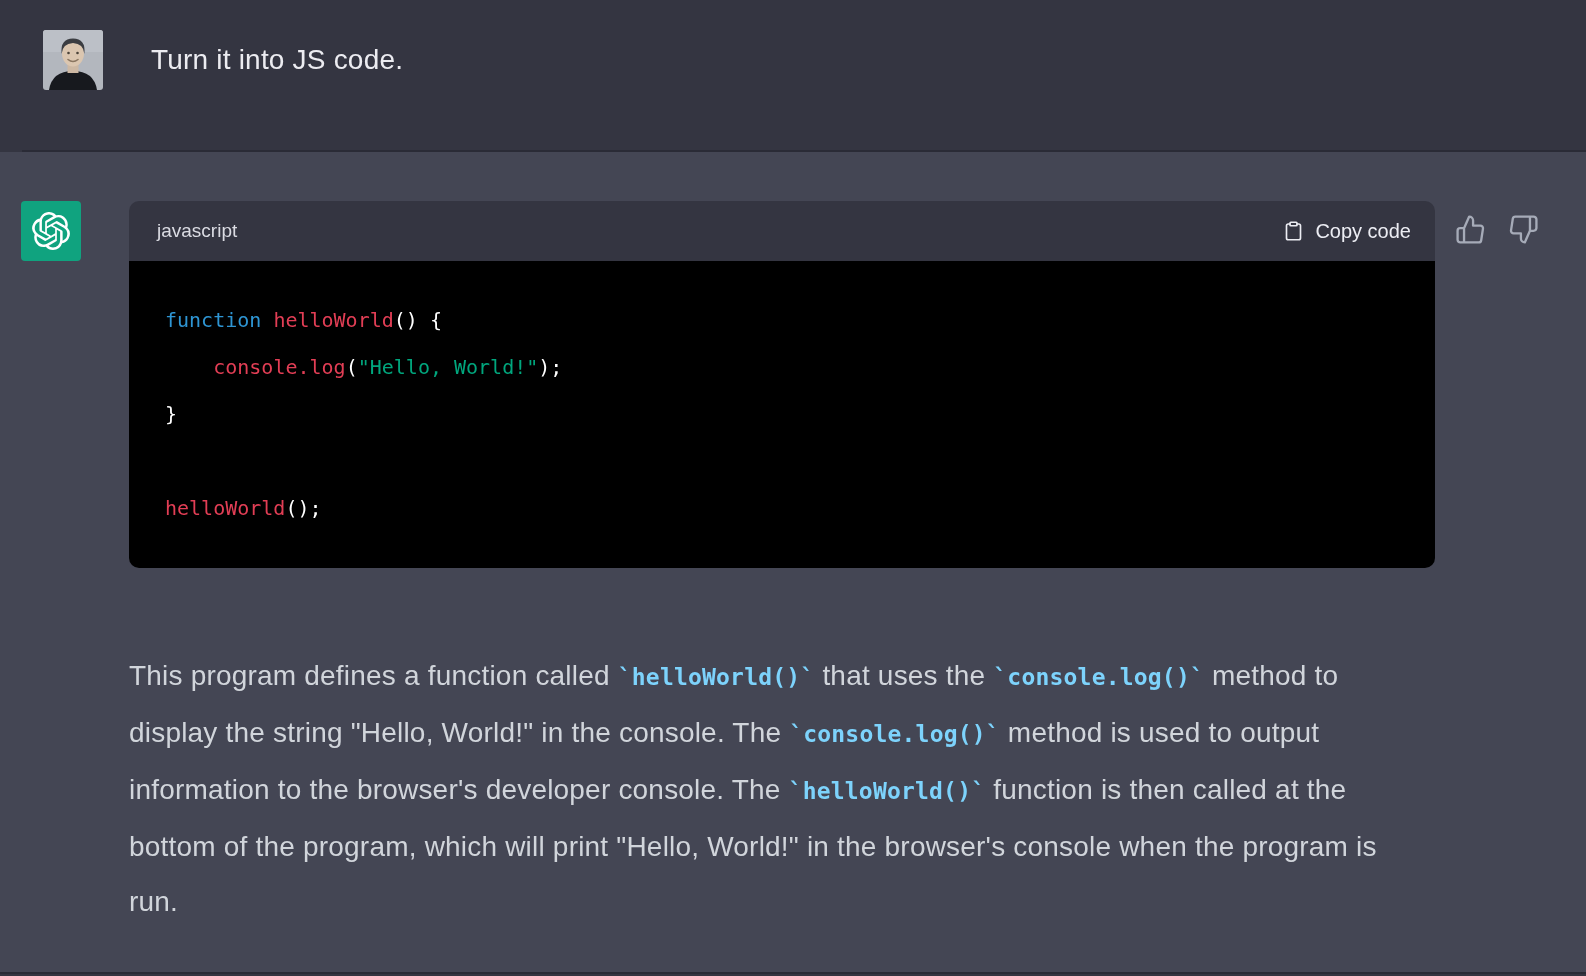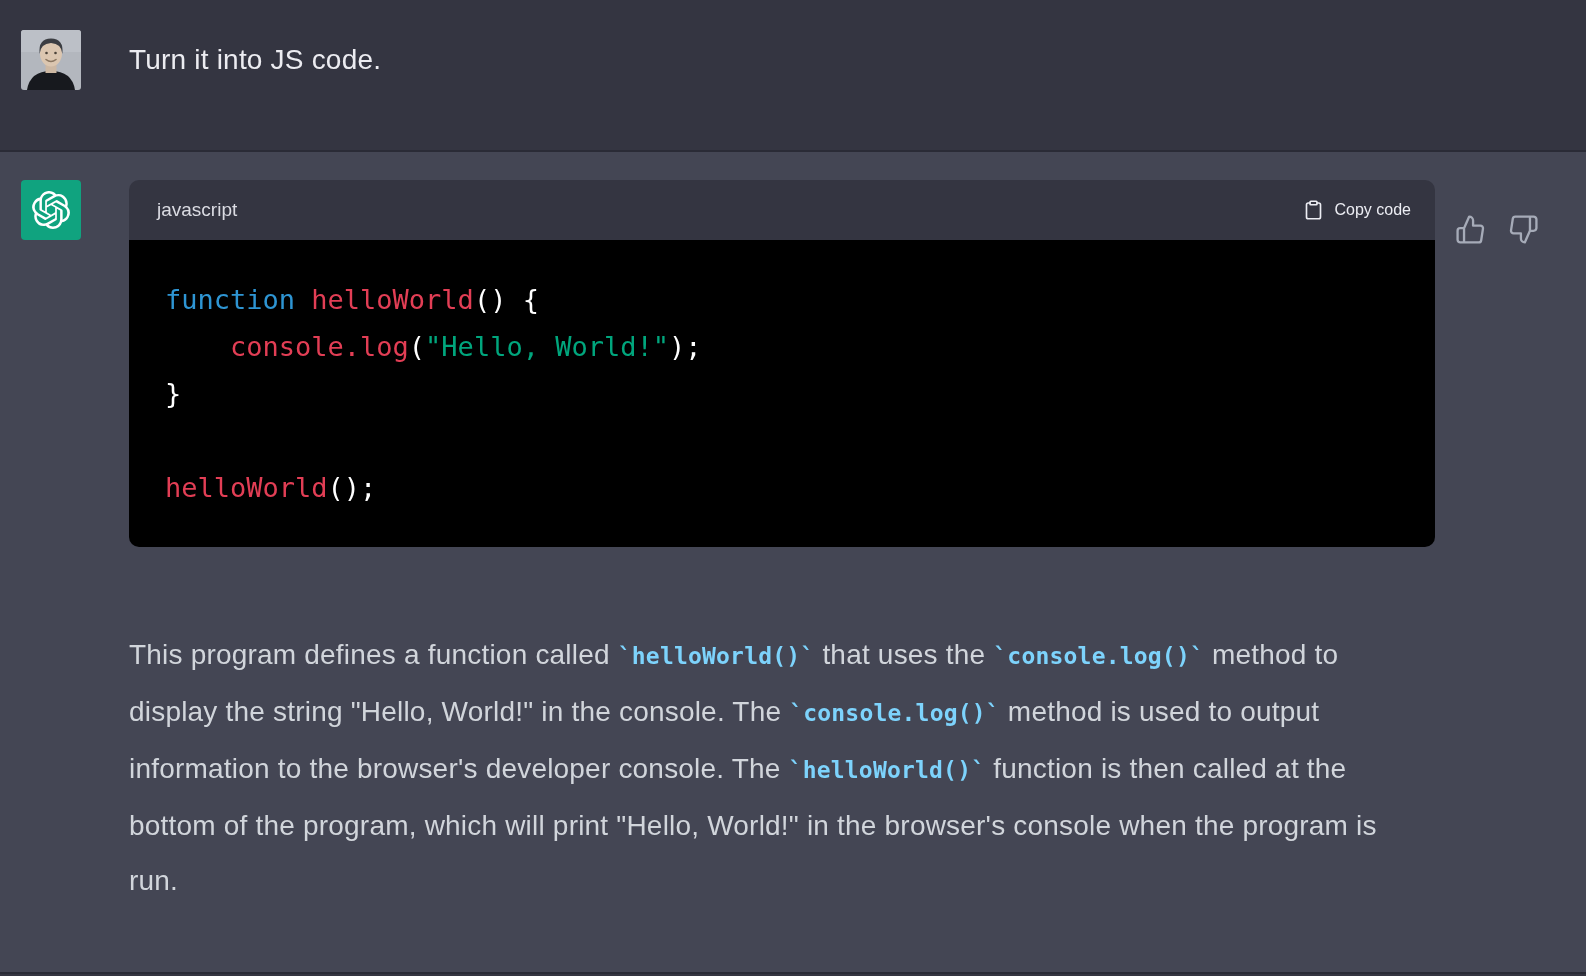--- a/index.html
+++ b/index.html
@@ -19,21 +19,21 @@
     --muted-icon:#a6abb8;
     --divider:#2a2b36;
   }
   *{margin:0;padding:0;box-sizing:border-box;}
   html,body{width:1586px;height:976px;overflow:hidden;}
   body{
     background:var(--user-row-bg);
     font-family:"Liberation Sans", sans-serif;
     -webkit-font-smoothing:antialiased;
   }
-  .row{display:flex;align-items:flex-start;}
+  .row{display:flex;align-items:flex-start;margin-left:22px;}
   .user-row{
     height:152px;
     padding:30px 0 0 21px;
     background:var(--user-row-bg);
     border-bottom:2px solid var(--divider);
     align-items:center;
     gap:48px;
   }
   .user-row{align-items:flex-start;}
   .user-row .msg-line{display:flex;align-items:center;gap:48px;height:60px;}
@@ -42,50 +42,50 @@
     border-radius:3px;overflow:hidden;
     display:flex;align-items:center;justify-content:center;
   }
   .bot-avatar{background:var(--chatgpt-green);border-radius:4px;}
   .user-text{
     font-size:28px;color:var(--user-text);letter-spacing:.2px;
   }
   .assistant-row{
     position:relative;
     height:822px;
-    padding:28px 0 0 21px;
+    padding:49px 0 0 21px;
     background:var(--assistant-row-bg);
     border-bottom:2px solid var(--divider);
     display:flex;gap:48px;
   }
   .assistant-content{width:1306px;}
   .code-block{width:1306px;border-radius:10px;}
   .code-header{
     height:60px;
     background:var(--code-header-bg);
     border-radius:10px 10px 0 0;
     display:flex;align-items:center;justify-content:space-between;
     padding:0 24px 0 28px;
   }
   .code-lang{
     font-size:19px;color:var(--header-text);
   }
   .copy-btn{
     display:flex;align-items:center;gap:11px;
     background:none;border:none;cursor:pointer;
     font-family:"Liberation Sans", sans-serif;
-    font-size:16px;color:var(--copy-text);
+    font-size:20px;color:var(--copy-text);
   }
   .copy-btn svg{display:block;}
   .code-body{
     background:var(--code-body-bg);
     border-radius:0 0 10px 10px;
     padding:36px;
     font-family:"DejaVu Sans Mono", monospace;
-    font-size:27px;line-height:47px;
+    font-size:20px;line-height:47px;
     color:var(--code-plain);
     white-space:pre;
   }
   .tok-keyword{color:var(--code-keyword);}
   .tok-function{color:var(--code-function);}
   .tok-string{color:var(--code-string);}
   .tok-plain{color:var(--code-plain);}
   .feedback{
     position:absolute;top:62px;left:1455px;
     display:flex;gap:22px;

